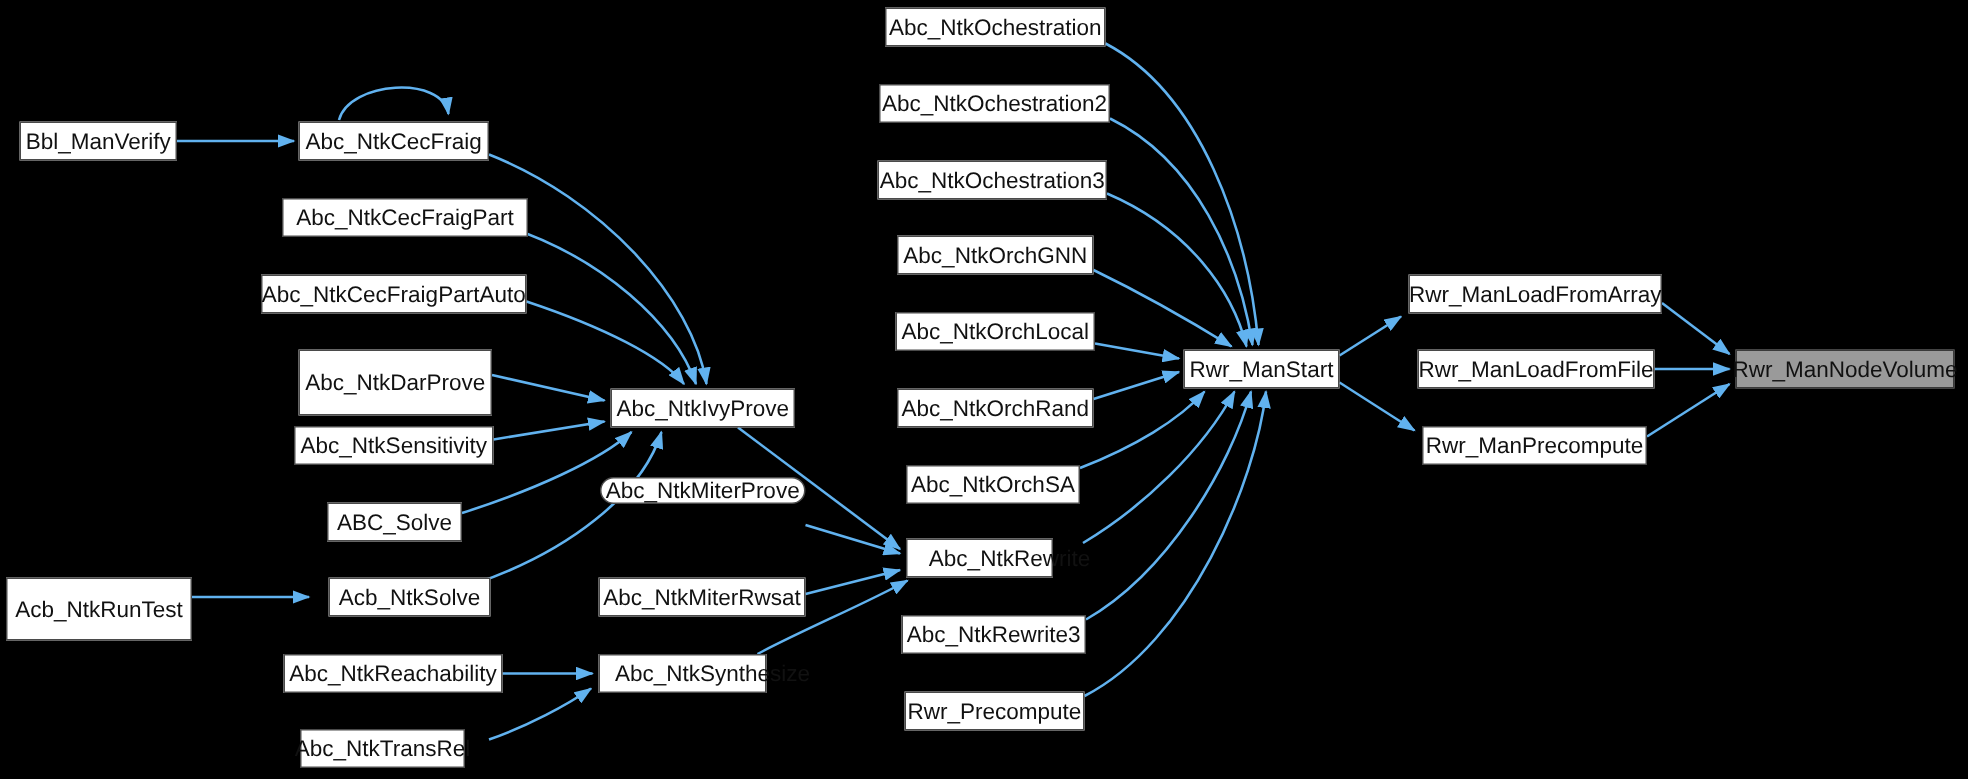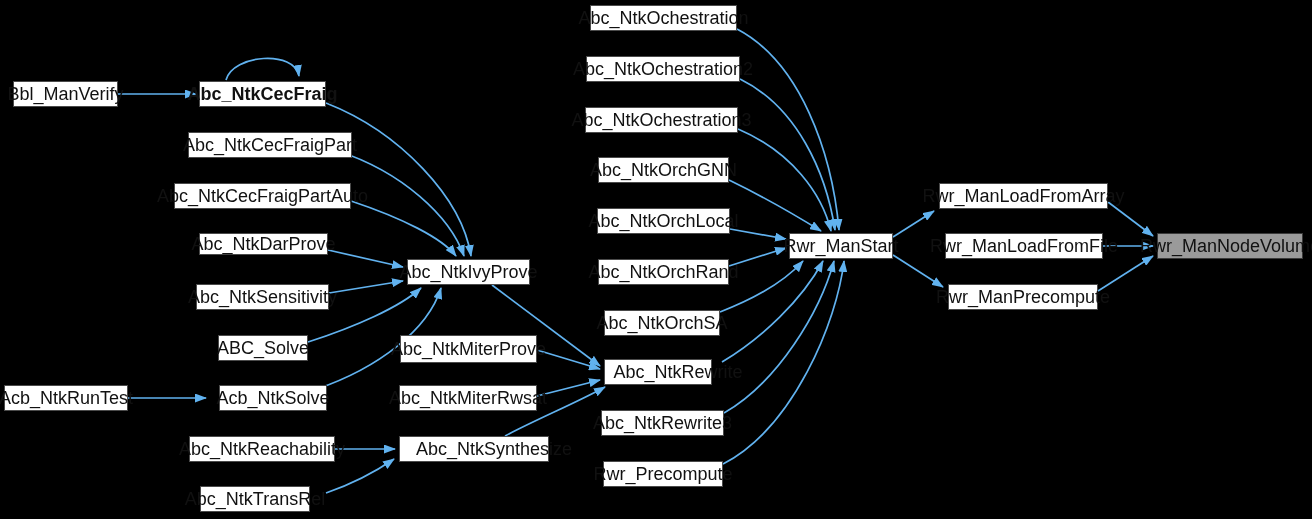--- a/index.html
+++ b/index.html
@@ -12,21 +12,21 @@
   }
   svg.edge-layer{position:absolute;left:0;top:0;width:1312px;height:519px;}
   svg.edge-layer path.edge{fill:none;stroke:var(--edge,#61b2ef);stroke-width:1.7px;}
   .node{
     position:absolute;
     display:flex;align-items:center;justify-content:center;
     box-sizing:border-box;
     background:var(--node-fill,#fff);
     border:1.5px solid var(--node-border,#4a4a4a);
     color:var(--node-text,#111);
-    font-size:18px;
+    font-size:15px;
     line-height:1;
     white-space:nowrap;
     cursor:pointer;
     z-index:2;
   }
   .node.highlight{background:var(--hl-fill,#9a9a9a);border-color:#3a3a3a;}
 </style>
 </head>
 <body>
 
@@ -66,42 +66,42 @@
         <path d="M723,464 C793,428 837,322 844,261" class="edge" marker-end="url(#arrow)"></path>
         <path d="M893,237 L934,211" class="edge" marker-end="url(#arrow)"></path>
         <path d="M893,255 L943,287" class="edge" marker-end="url(#arrow)"></path>
         <path d="M1108,202 L1153,236" class="edge" marker-end="url(#arrow)"></path>
         <path d="M1103,246 L1153,246" class="edge" marker-end="url(#arrow)"></path>
         <path d="M1098,291 L1153,256" class="edge" marker-end="url(#arrow)"></path>
       </g>
   </svg>
   <div>
       <div class="node" style="left: 13px; top: 81px; width: 105px; height: 26px;">Bbl_ManVerify</div>
-      <div class="node" style="left: 4px; top: 385px; width: 124px; height: 26px;">Acb_NtkRunTest</div>
-      <div class="node" style="left: 199px; top: 81px; width: 127px; height: 26px; font-weight: bold;">Abc_NtkCecFraig</div>
+      <div class="node" style="left: 4px; top: 385px; width: 124px; height: 42px;">Acb_NtkRunTest</div>
+      <div class="node" style="left: 199px; top: 81px; width: 127px; height: 26px;">Abc_NtkCecFraig</div>
       <div class="node" style="left: 188px; top: 132px; width: 164px; height: 26px;">Abc_NtkCecFraigPart</div>
       <div class="node" style="left: 174px; top: 183px; width: 177px; height: 26px;">Abc_NtkCecFraigPartAuto</div>
-      <div class="node" style="left: 199px; top: 233px; width: 129px; height: 22px;">Abc_NtkDarProve</div>
+      <div class="node" style="left: 199px; top: 233px; width: 129px; height: 44px;">Abc_NtkDarProve</div>
       <div class="node" style="left: 196px; top: 284px; width: 133px; height: 26px;">Abc_NtkSensitivity</div>
       <div class="node" style="left: 218px; top: 335px; width: 90px; height: 26px;">ABC_Solve</div>
       <div class="node" style="left: 209px; top: 385px; width: 108px; height: 26px; margin-left: 10px;">Acb_NtkSolve</div>
       <div class="node" style="left: 189px; top: 436px; width: 146px; height: 26px;">Abc_NtkReachability</div>
       <div class="node" style="left: 200px; top: 486px; width: 110px; height: 26px;">Abc_NtkTransRel</div>
       <div class="node" style="left: 407px; top: 259px; width: 123px; height: 26px;">Abc_NtkIvyProve</div>
-      <div class="node" style="left: 400px; top: 335px; width: 137px; height: 28px;">Abc_NtkMiterProve</div>
+      <div class="node" style="left: 400px; top: 318px; width: 137px; height: 18px; border-radius: 11px;">Abc_NtkMiterProve</div>
       <div class="node" style="left: 399px; top: 385px; width: 138px; height: 26px;">Abc_NtkMiterRwsat</div>
-      <div class="node" style="left: 399px; top: 436px; width: 150px; height: 26px; padding-left: 40px;">Abc_NtkSynthesize</div>
+      <div class="node" style="left: 399px; top: 436px; width: 112px; height: 26px; padding-left: 40px;">Abc_NtkSynthesize</div>
       <div class="node" style="left: 590px; top: 5px; width: 147px; height: 26px;">Abc_NtkOchestration</div>
       <div class="node" style="left: 586px; top: 56px; width: 154px; height: 26px;">Abc_NtkOchestration2</div>
       <div class="node" style="left: 585px; top: 107px; width: 153px; height: 26px;">Abc_NtkOchestration3</div>
       <div class="node" style="left: 598px; top: 157px; width: 131px; height: 26px;">Abc_NtkOrchGNN</div>
       <div class="node" style="left: 597px; top: 208px; width: 133px; height: 26px;">Abc_NtkOrchLocal</div>
       <div class="node" style="left: 598px; top: 259px; width: 131px; height: 26px; text-align: center;">Abc_NtkOrchRand</div>
       <div class="node" style="left: 604px; top: 310px; width: 116px; height: 26px;">Abc_NtkOrchSA</div>
-      <div class="node" style="left: 604px; top: 359px; width: 108px; height: 26px; padding-left: 40px;">Abc_NtkRewrite</div>
+      <div class="node" style="left: 604px; top: 359px; width: 98px; height: 26px; padding-left: 40px;">Abc_NtkRewrite</div>
       <div class="node" style="left: 601px; top: 410px; width: 123px; height: 26px;">Abc_NtkRewrite3</div>
       <div class="node" style="left: 603px; top: 461px; width: 120px; height: 26px;">Rwr_Precompute</div>
       <div class="node" style="left: 789px; top: 233px; width: 104px; height: 26px;">Rwr_ManStart</div>
       <div class="node" style="left: 939px; top: 183px; width: 169px; height: 26px;">Rwr_ManLoadFromArray</div>
       <div class="node" style="left: 945px; top: 233px; width: 158px; height: 26px;">Rwr_ManLoadFromFile</div>
       <div class="node" style="left: 948px; top: 284px; width: 150px; height: 26px;">Rwr_ManPrecompute</div>
       <div class="node highlight" style="left: 1157px; top: 233px; width: 146px; height: 26px;">Rwr_ManNodeVolume</div>
     </div>
 </div>
 

